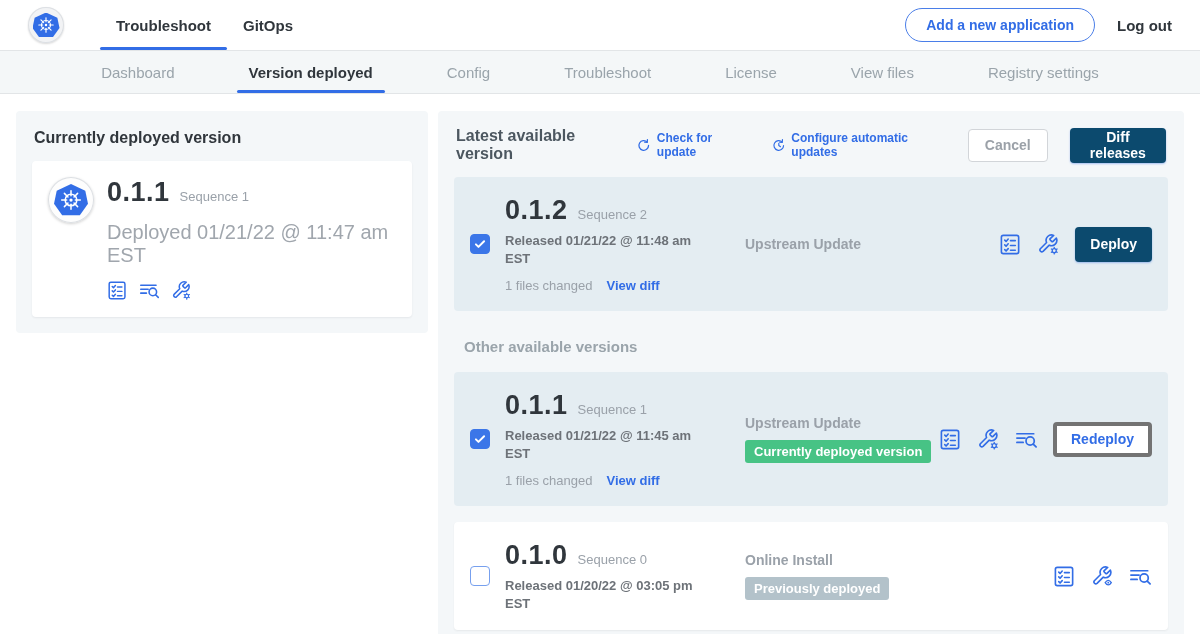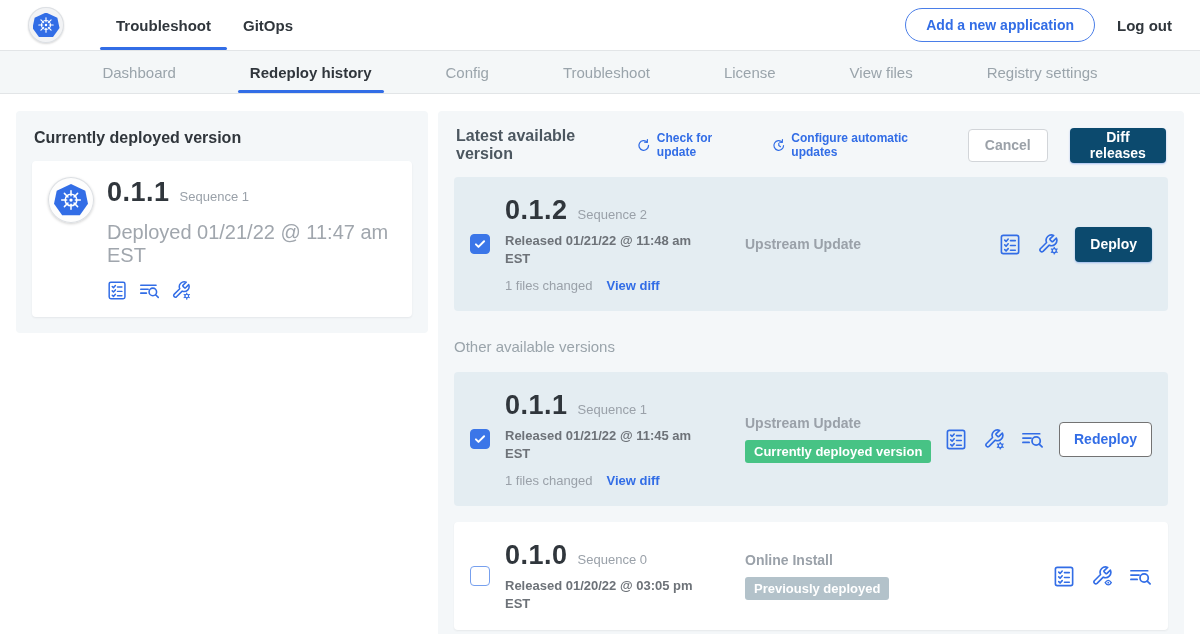--- a/index.html
+++ b/index.html
@@ -54,21 +54,21 @@
   .right-panel { flex:1; padding:16px; }
   .latest-header { display:flex; align-items:center; margin:0 2px 14px 2px; }
   .latest-header h2 { font-size:16px; font-weight:600; color:#4c5760; margin-right:14px; }
   .hdr-link { display:flex; align-items:center; gap:5px; color:#326de6; font-size:12px; font-weight:700; cursor:pointer; margin-right:24px; }
   .hdr-link svg { width:17px; height:17px; }
   .hdr-buttons { margin-left:auto; display:flex; align-items:center; gap:22px;justify-content:center; }
   .btn-cancel { background:#fff; border:1px solid #d2d5d9; color:#9ba1a8; font-size:14px; font-weight:700;
     border-radius:4px; height:33px; padding:0 16px; cursor:pointer; font-family:inherit; }
   .btn-primary { background:#0c4a6e; border:none; color:#fff; font-size:14px; font-weight:700;
     border-radius:4px; height:35px; padding:0 15px; cursor:pointer; font-family:inherit; box-shadow:0 1px 2px rgba(50,109,230,.4); }
-  .btn-outline { background:#fff; border:1px solid #737373; color:#326de6; font-size:14px; font-weight:700;
+  .btn-outline { background:#fff; border:4px solid #737373; color:#326de6; font-size:14px; font-weight:700;
     border-radius:4px; height:35px; padding:0 14px; cursor:pointer; font-family:inherit; }
 
   .version-row { display:flex; align-items:center; border-radius:4px; padding:18px 16px; }
   .version-row.highlight { background:#e4edf2; }
   .version-row.plain { background:#fff; box-shadow:0 1px 2px rgba(50,54,60,.07); }
   .row-0 { min-height:122px; }
   .row-1 { min-height:128px; }
   .row-2 { min-height:96px; }
 
   .checkbox { width:20px; height:20px; border-radius:4px; flex:none; margin-right:15px; cursor:pointer;
@@ -85,21 +85,21 @@
 
   .row-middle { flex:1; padding-left:18px; }
   .source { font-size:14px; font-weight:700; color:#9aa1a9; }
   .badge { display:inline-block; margin-top:9px; font-size:13px; font-weight:700; color:#fff;
     border-radius:3px; padding:4px 9px; }
   .badge.green { background:#47c385; }
   .badge.gray { background:#b3c2ca; }
 
   .row-actions { margin-left:auto; display:flex; align-items:center; gap:15px; }
   .row-actions .blue-icon { width:23px; height:23px; }
-  .other-heading { font-size:15px; font-weight:400; color:#9aa4ab; margin:27px 2px 17px 0; }
+  .other-heading { font-size:15px; font-weight:700; color:#9aa4ab; margin:27px 2px 17px 10px; }
   .gap-after { margin-bottom:16px; }
 </style>
 </head>
 <body>
 
 <svg width="0" height="0" style="position:absolute">
   <defs>
     <g id="i-wheel" fill="none" stroke="#fff" stroke-width="1.4" stroke-linecap="round">
       <circle cx="12" cy="12" r="5.4"></circle>
       <circle cx="12" cy="12" r="1.5" fill="#fff" stroke="none"></circle>
@@ -174,21 +174,21 @@
     <button class="add-app-btn">Add a new application</button>
     <span class="logout">Log out</span>
   </div>
 </header>
 
 <nav class="subnav">
   <div class="subnav-tab">
       <span>Dashboard</span>
     </div>
   <div class="subnav-tab active">
-      <span>Redeploy history</span>
+      <span>Version deployed</span>
     </div>
   <div class="subnav-tab">
       <span>Config</span>
     </div>
   <div class="subnav-tab">
       <span>Troubleshoot</span>
     </div>
   <div class="subnav-tab">
       <span>License</span>
     </div>

